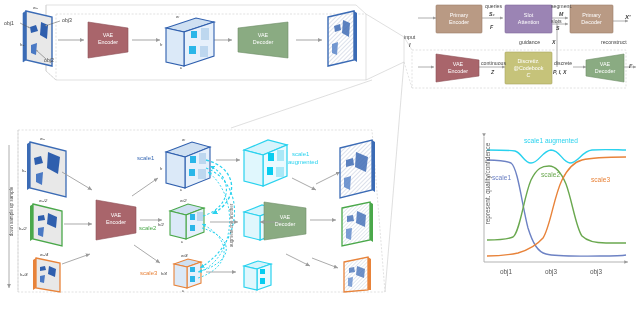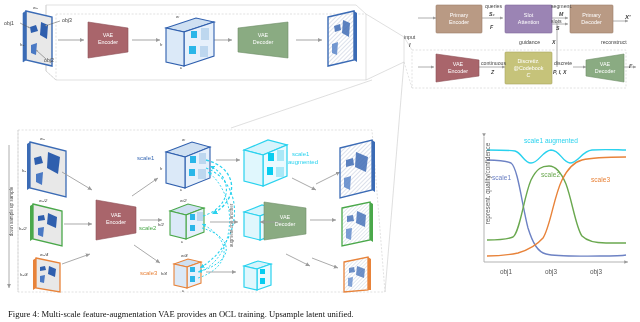--- a/index.html
+++ b/index.html
@@ -375,15 +375,14 @@
 
 <div class="lbl" style="left:427px;top:180px;width:120px;text-align:center;transform:rotate(-90deg);font-size:6.4px;color:#555;">represent. quality/confidence</div>
 <div class="lbl" style="left:524px;top:137px;color:#2ad2ee;font-size:6.6px;">scale1 augmented</div>
 <div class="lbl" style="left:492px;top:174px;color:#6d82c4;font-size:6.6px;">scale1</div>
 <div class="lbl" style="left:541px;top:171px;color:#6aa84f;font-size:6.6px;">scale2</div>
 <div class="lbl" style="left:591px;top:176px;color:#e8833a;font-size:6.6px;">scale3</div>
 <div class="lbl" style="left:500px;top:268px;color:#555;font-size:6.4px;">obj1</div>
 <div class="lbl" style="left:545px;top:268px;color:#555;font-size:6.4px;">obj3</div>
 <div class="lbl" style="left:590px;top:268px;color:#555;font-size:6.4px;">obj3</div>
 
-<div class="cap">Figure 4: Multi-scale feature-augmentation VAE provides an OCL training. Upsample latent unified.</div>
 
 </div>
 
 </body></html>

